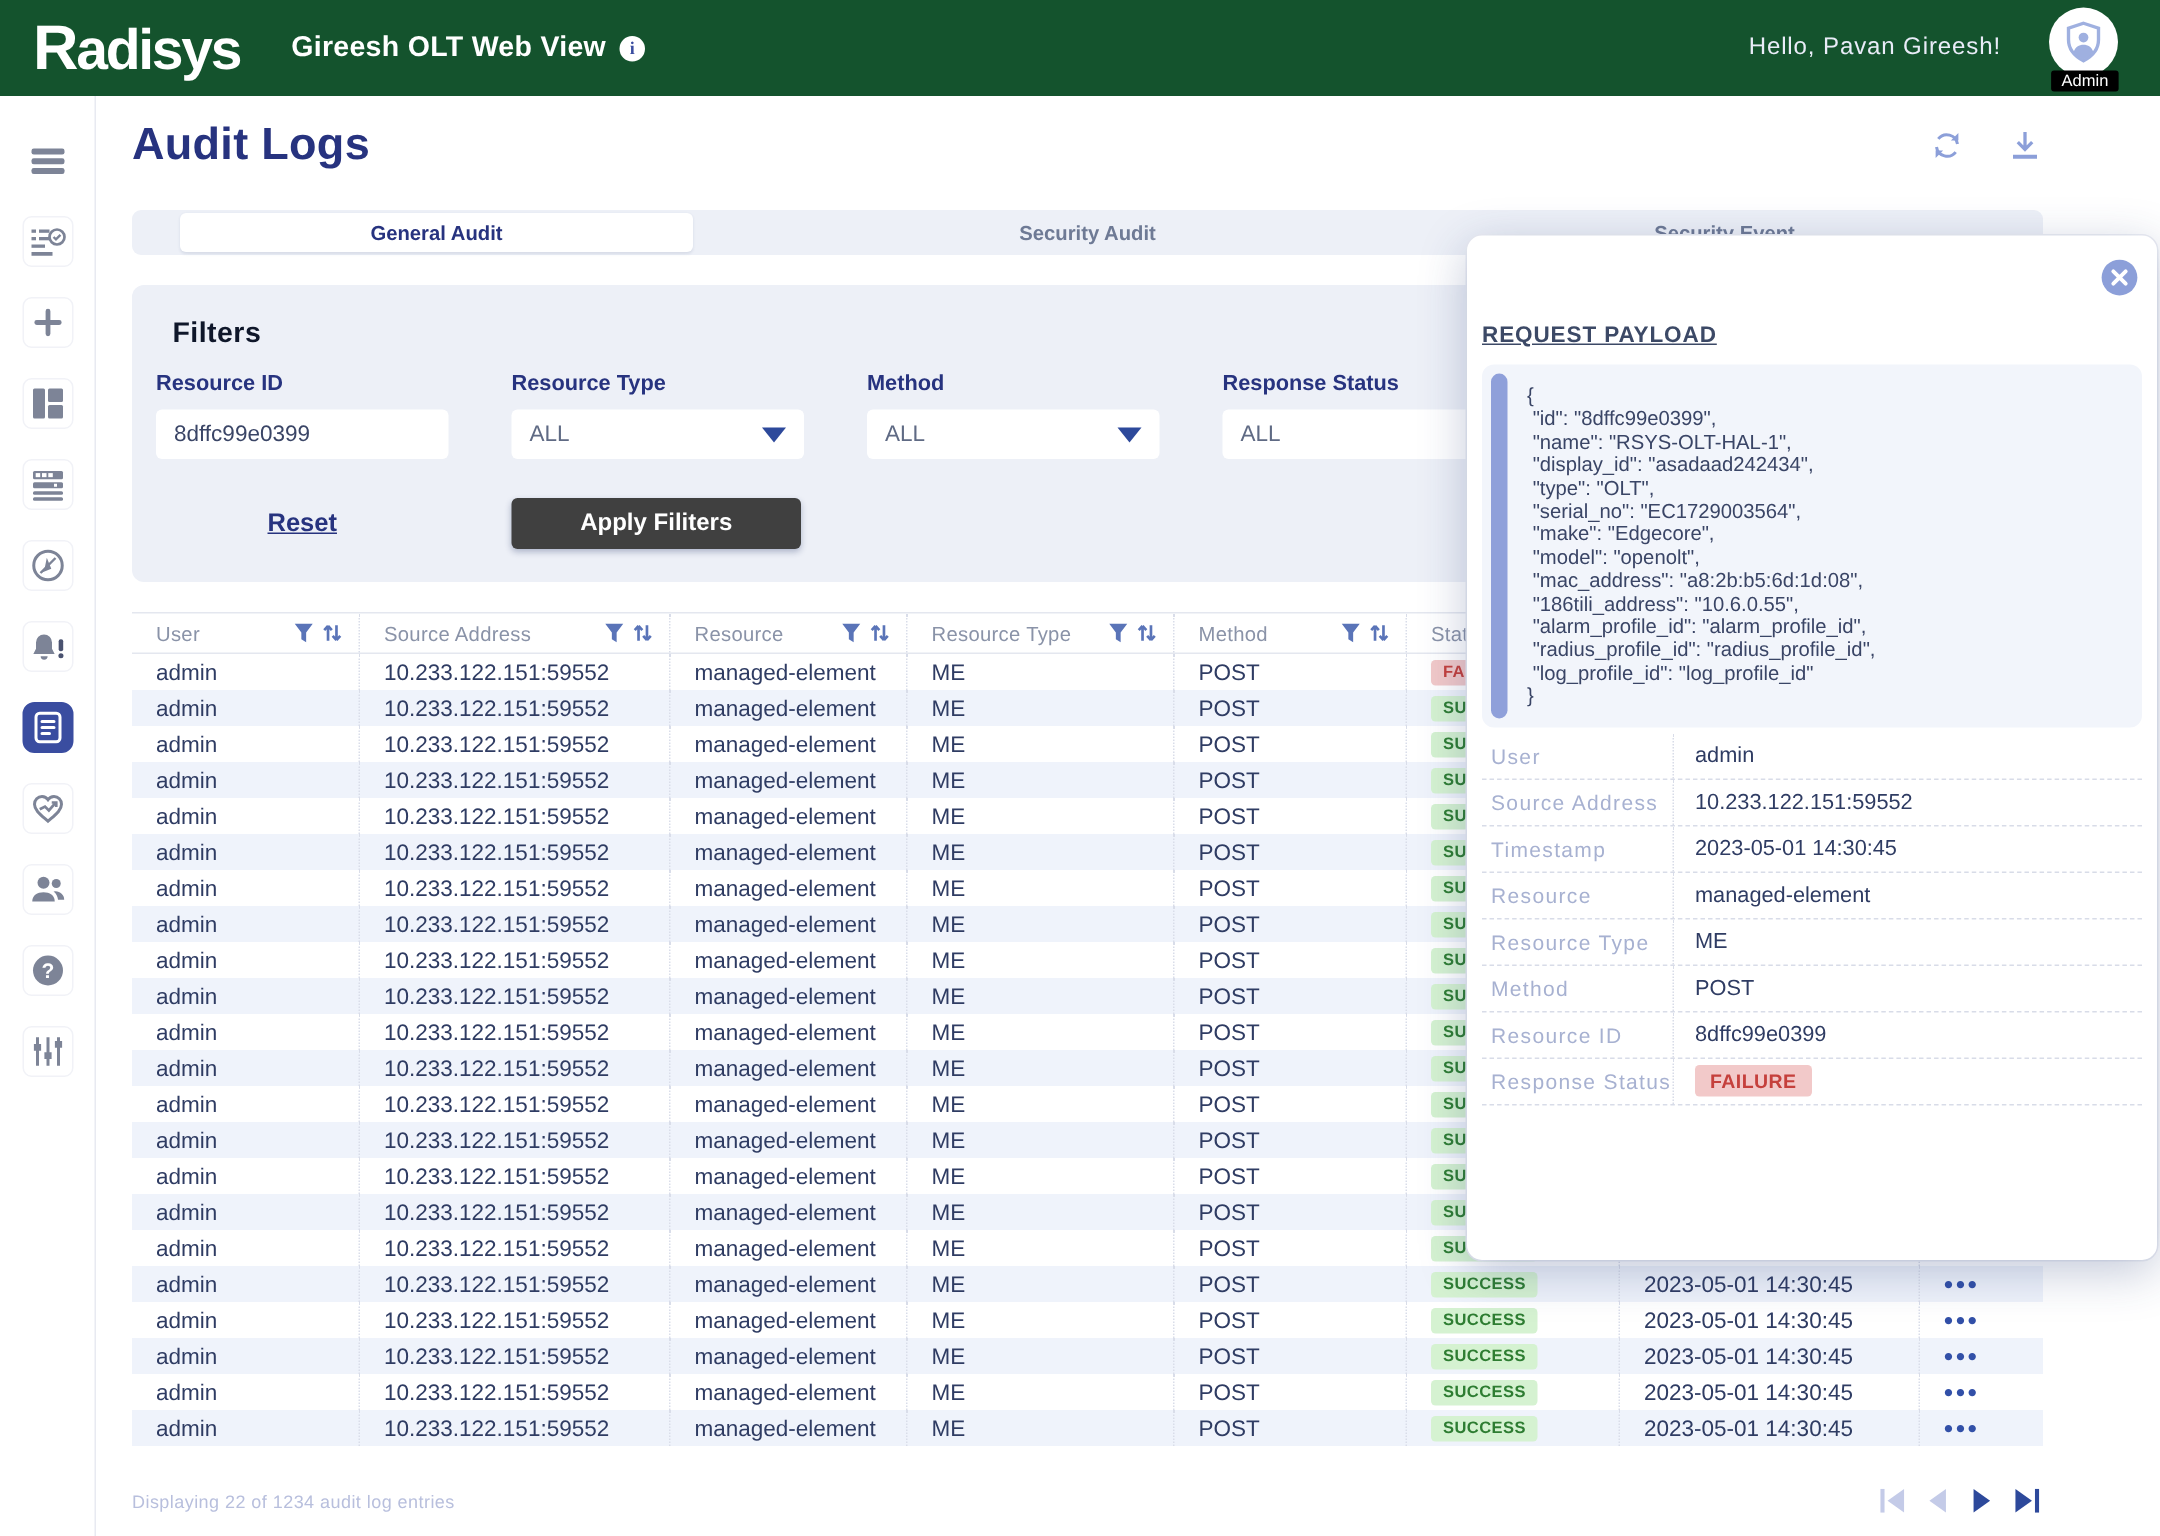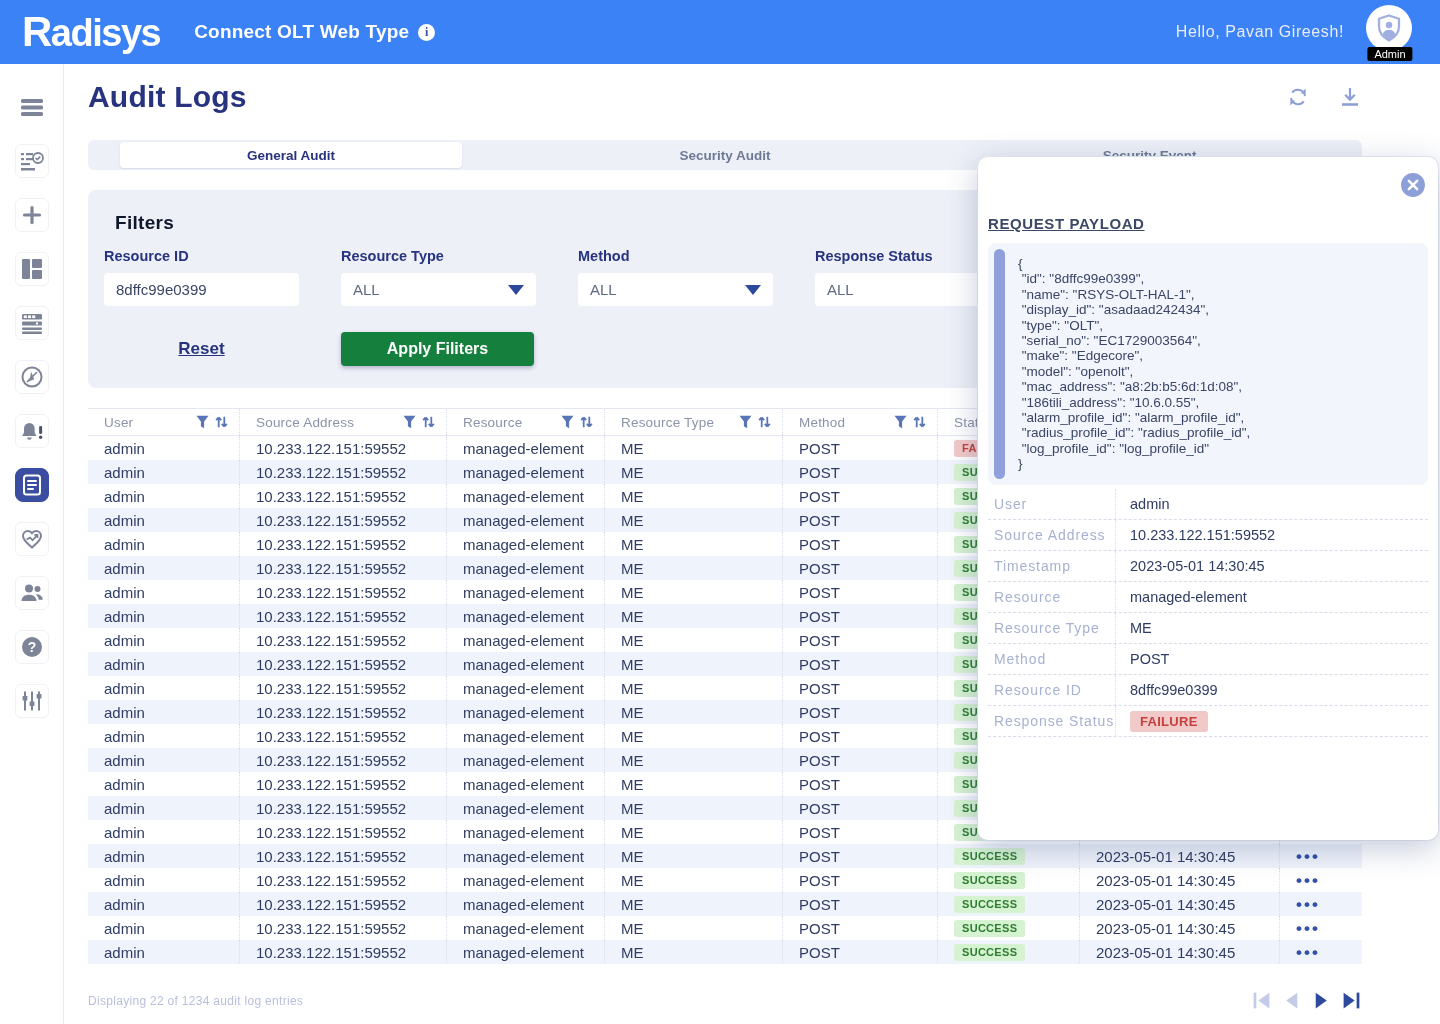--- a/index.html
+++ b/index.html
@@ -1,26 +1,26 @@
 <!DOCTYPE html>
 <html><head>
 <meta charset="utf-8">
 <style>
   * { margin:0; padding:0; box-sizing:border-box; }
   html,body { width:1440px; height:1024px; }
   body { font-family:"Liberation Sans","DejaVu Sans",sans-serif; background:#fff; }
   #stage { position:relative; width:1440px; height:1024px; overflow:hidden; background:#fff; }
 
   
-  .app-header { position:absolute; left:0; top:0; width:1440px; height:64px; background:#3b82f6; display:flex; align-items:center; z-index:10;text-align:right; }
+  .app-header { position:absolute; left:0; top:0; width:1440px; height:64px; background:#14532d; display:flex; align-items:center; z-index:10;text-align:right; }
   .brand { margin-left:22px; color:#fff; font-size:38px; font-weight:800; letter-spacing:-1.5px; line-height:1; }
   .brand .brand-r { font-size:42px; }
   .app-title { margin-left:34px; color:#fff; font-size:19px; font-weight:600; letter-spacing:.2px; display:flex; align-items:center; gap:9px; }
   .info-dot { width:17px; height:17px; border-radius:50%; background:#fff; color:#3A4DA0; font-size:12px; font-weight:800; display:flex; align-items:center; justify-content:center; font-family:"Liberation Serif",serif; }
-  .header-right { margin-left:auto; display:flex; align-items:center; gap:22px; margin-right:26px; }
+  .header-right { margin-left:auto; display:flex; align-items:center; gap:32px; margin-right:26px; }
   .greeting { color:#e9ecf8; font-size:16px; letter-spacing:.6px; }
   .avatar-wrap { position:relative; width:48px; height:54px; }
   .avatar { width:46px; height:46px; border-radius:50%; background:#fff; display:flex; align-items:center; justify-content:center; }
   .avatar .icn svg { width:30px; height:30px; }
   .role-tag { position:absolute; left:50%; transform:translateX(-50%); bottom:-2px; background:#000; color:#fff; font-size:11px; padding:1px 7px; border-radius:2px; white-space:nowrap; }
 
   
   .sidebar { position:absolute; left:0; top:64px; width:64px; height:960px; background:#fff; border-right:1px solid #e8eaf1; display:flex; flex-direction:column; align-items:center; padding-top:26px; gap:20px; z-index:5; }
   .side-item { width:34px; height:34px; border-radius:6px; display:flex; align-items:center; justify-content:center; border:1px solid #f1f2f7; cursor:pointer; }
   .side-item:first-child { border:none; }
@@ -45,21 +45,21 @@
   .filters-panel { margin-top:20px; height:198px; background:#EDF0F7; border-radius:8px; padding:22px 16px 0 16px; position:relative; }
   .filters-title { color:#0f172a; font-size:19px; font-weight:600; letter-spacing:.3px;margin-left:11px; }
   .filter-fields { display:flex; gap:42px; margin-top:14px; }
   .field { width:195px; }
   .field-label { color:#27337F; font-size:14.5px; font-weight:600; margin-bottom:9px; }
   .input-box, .select-box { height:33px; background:#fff; border-radius:4px; display:flex; align-items:center; padding:0 12px; font-size:15px; color:#3a4566; cursor:text; }
   .select-box { cursor:pointer; color:#5f6a84; }
   .select-box .caret { margin-left:auto; width:0; height:0; border-left:8px solid transparent; border-right:8px solid transparent; border-top:10px solid #2d499b; }
   .filter-buttons { display:flex; gap:42px; margin-top:26px; align-items:center; }
   .reset-btn { width:195px; text-align:center; color:#27337F; font-size:17px; font-weight:600; cursor:pointer;text-decoration:underline; }
-  .apply-btn { width:193px; height:34px; background:#15803d; color:#fff; border:none; border-radius:4px; font-size:16px; font-weight:600; font-family:inherit; cursor:pointer; box-shadow:0 2px 4px rgba(30,45,100,.3); }
+  .apply-btn { width:193px; height:34px; background:#404040; color:#fff; border:none; border-radius:4px; font-size:16px; font-weight:600; font-family:inherit; cursor:pointer; box-shadow:0 2px 4px rgba(30,45,100,.3); }
 
   
   .audit-table { margin-top:20px; width:1274px; }
   .thead { display:flex; height:28px; border-top:1px solid #e4e7ef; border-bottom:1px solid #e4e7ef; align-items:center; }
   .th { display:flex; align-items:center; height:100%; padding-left:16px; color:#8a93a8; font-size:13.5px; letter-spacing:.2px; }
   .th .hicons { margin-left:auto; display:flex; align-items:center; gap:4px; padding-right:10px; }
   .th .hicons .icn { cursor:pointer; }
   .th .hicons svg { width:15px; height:14px; display:block; }
   .tr { display:flex; height:24px; align-items:center; }
   .tr.even { background:#EFF3FB; }
@@ -99,21 +99,21 @@
   .icn svg { display:block; }
 </style>
 </head>
 <body>
 
 <div id="stage">
 
   <div class="app-header">
     <div class="brand"><span class="brand-r">R</span><span>adisys</span></div>
     <div class="app-title">
-      <span>Connect OLT Web Type</span>
+      <span>Gireesh OLT Web View</span>
       <span class="info-dot">i</span>
     </div>
     <div class="header-right">
       <span class="greeting">Hello, Pavan Gireesh!</span>
       <div class="avatar-wrap">
         <div class="avatar">
             <span class="icn">
               <svg viewBox="0 0 24 24">
                 <path d="M12 2l8 2.6v6.2c0 5.2-3.4 8.8-8 11.2-4.6-2.4-8-6-8-11.2V4.6z" fill="none" stroke="#9FB0E0" stroke-width="1.8"></path>
                 <circle cx="12" cy="9.6" r="2.6" fill="#9FB0E0"></circle>

